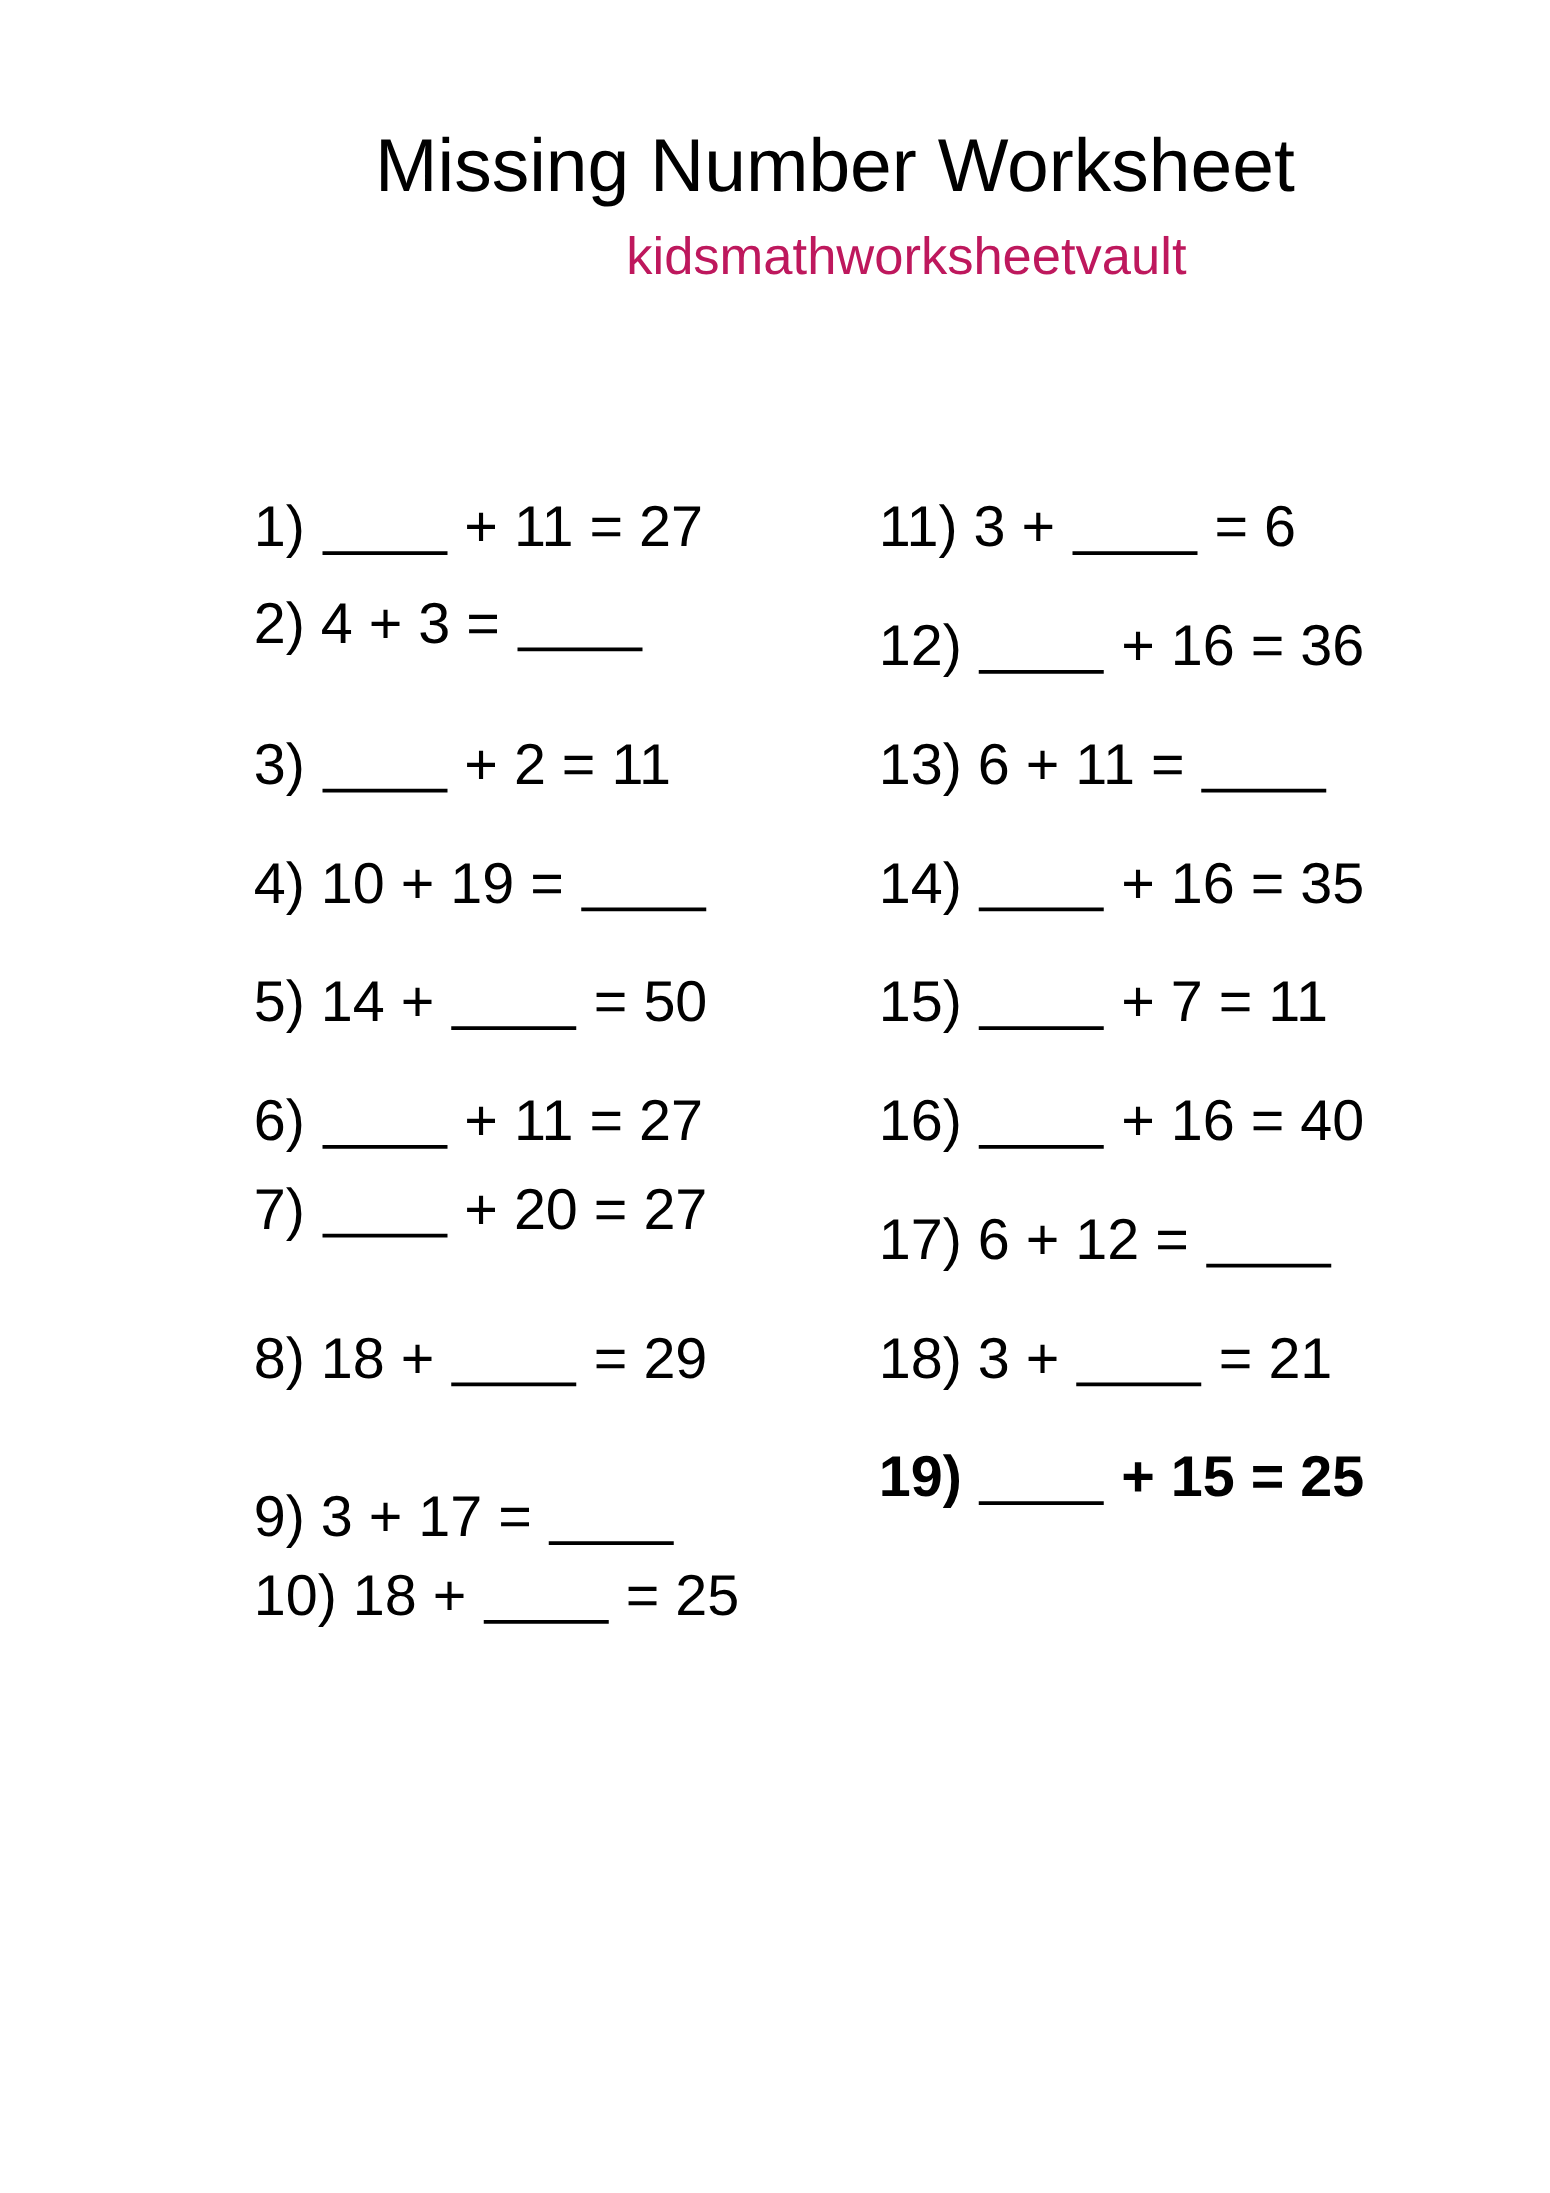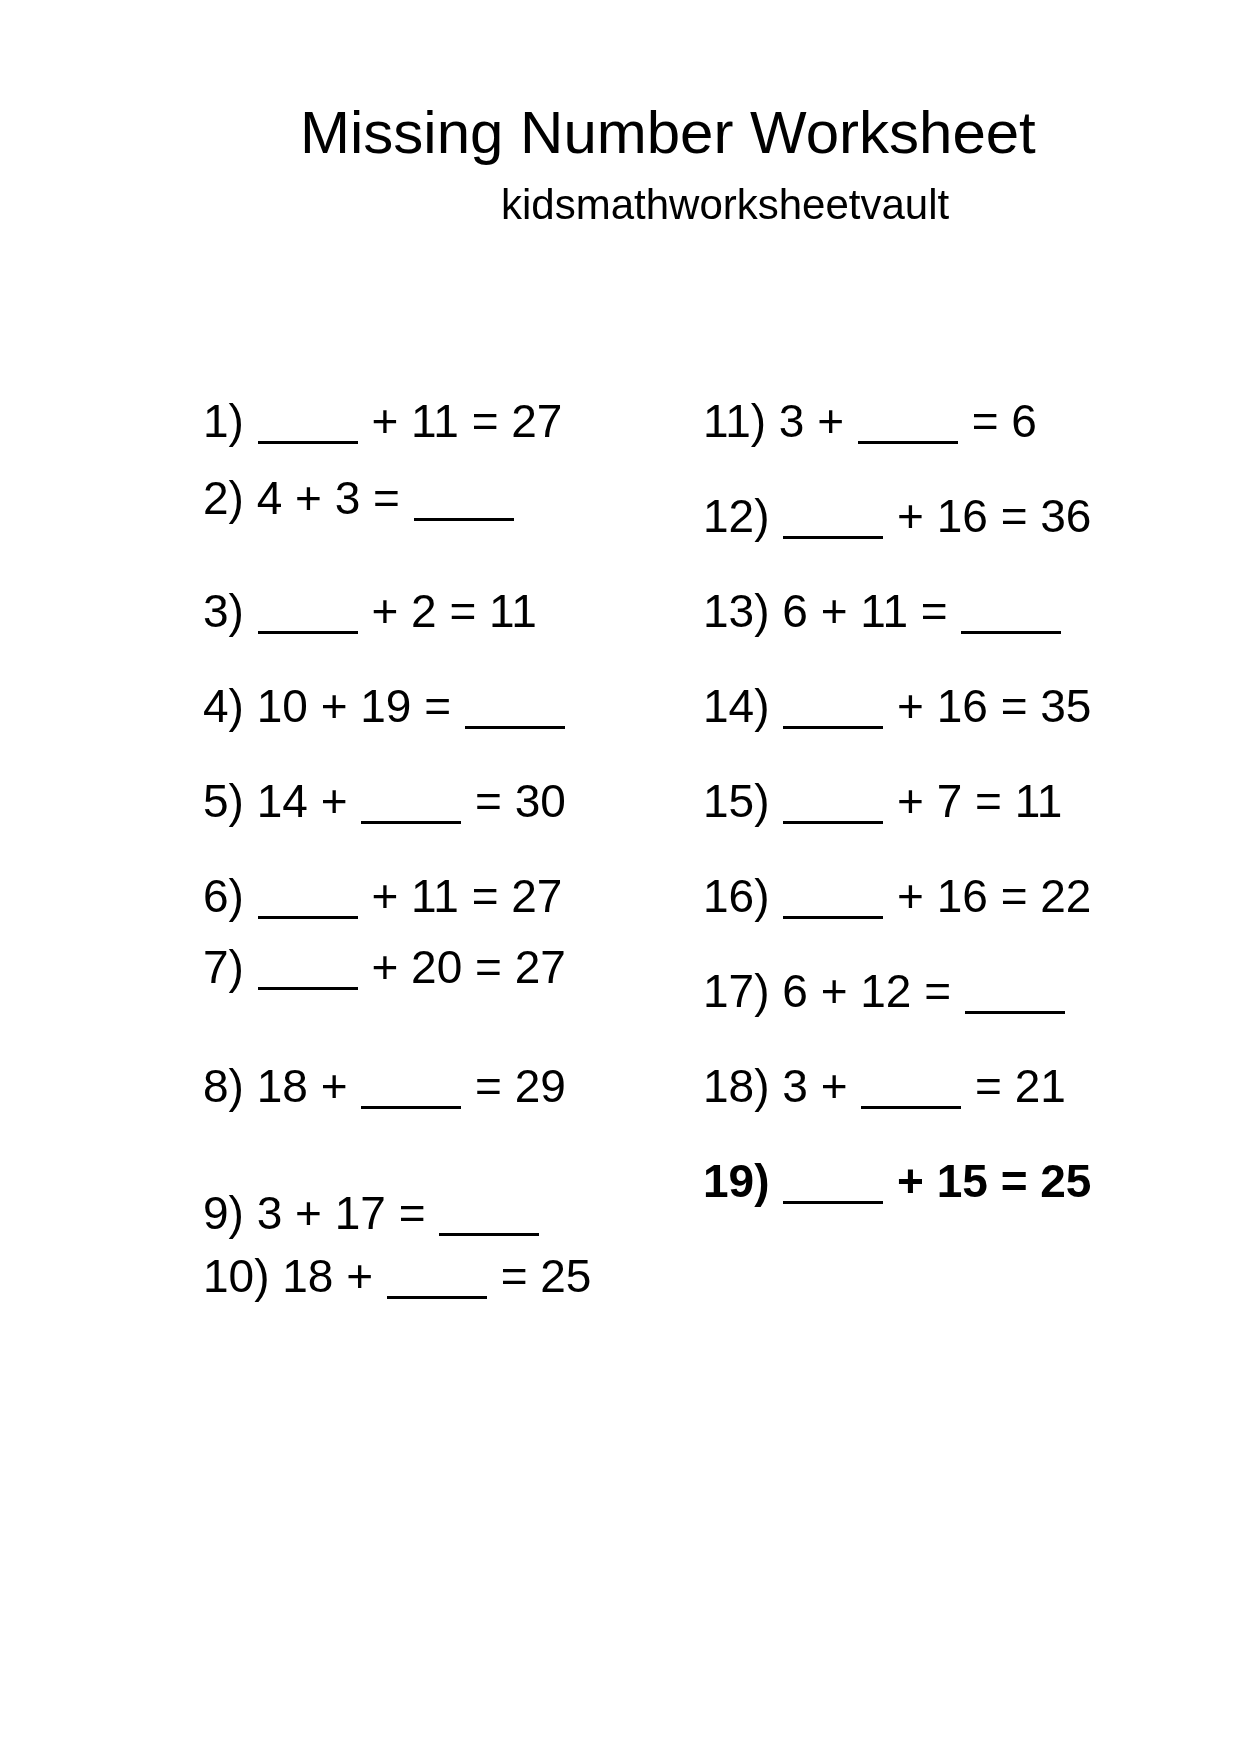--- a/index.html
+++ b/index.html
@@ -23,21 +23,21 @@
       line-height: 72px;
       white-space: nowrap;
       letter-spacing: 0px;
     }
     .subtitle {
       position: absolute;
       left: 501px;
       top: 180px;
       font-size: 42px;
       line-height: 50px;
-      color: #000000;
+      color: #be185d;
       white-space: nowrap;
     }
     .problem {
       position: absolute;
       font-size: 46px;
       line-height: 54px;
       white-space: nowrap;
       margin-top: 48px;
     }
     .blank {
@@ -75,21 +75,21 @@
   </div>
   <div class="problem" style="left:203px; top:631px;">
     <span>4)</span>
     <span>10 + 19 =</span>
     <span class="blank"></span>
   </div>
   <div class="problem" style="left:203px; top:726px;">
     <span>5)</span>
     <span>14 +</span>
     <span class="blank"></span>
-    <span>= 30</span>
+    <span>= 50</span>
   </div>
   <div class="problem" style="left:203px; top:821px;">
     <span>6)</span>
     <span class="blank"></span>
     <span>+ 11 = 27</span>
   </div>
   <div class="problem" style="left:203px; top:892px;">
     <span>7)</span>
     <span class="blank"></span>
     <span>+ 20 = 27</span>
@@ -134,21 +134,21 @@
     <span>+ 16 = 35</span>
   </div>
   <div class="problem" style="left:703px; top:726px;">
     <span>15)</span>
     <span class="blank"></span>
     <span>+ 7 = 11</span>
   </div>
   <div class="problem" style="left:703px; top:821px;">
     <span>16)</span>
     <span class="blank"></span>
-    <span>+ 16 = 22</span>
+    <span>+ 16 = 40</span>
   </div>
   <div class="problem" style="left:703px; top:916px;">
     <span>17)</span>
     <span>6 + 12 =</span>
     <span class="blank"></span>
   </div>
   <div class="problem" style="left:703px; top:1011px;">
     <span>18)</span>
     <span>3 +</span>
     <span class="blank"></span>

